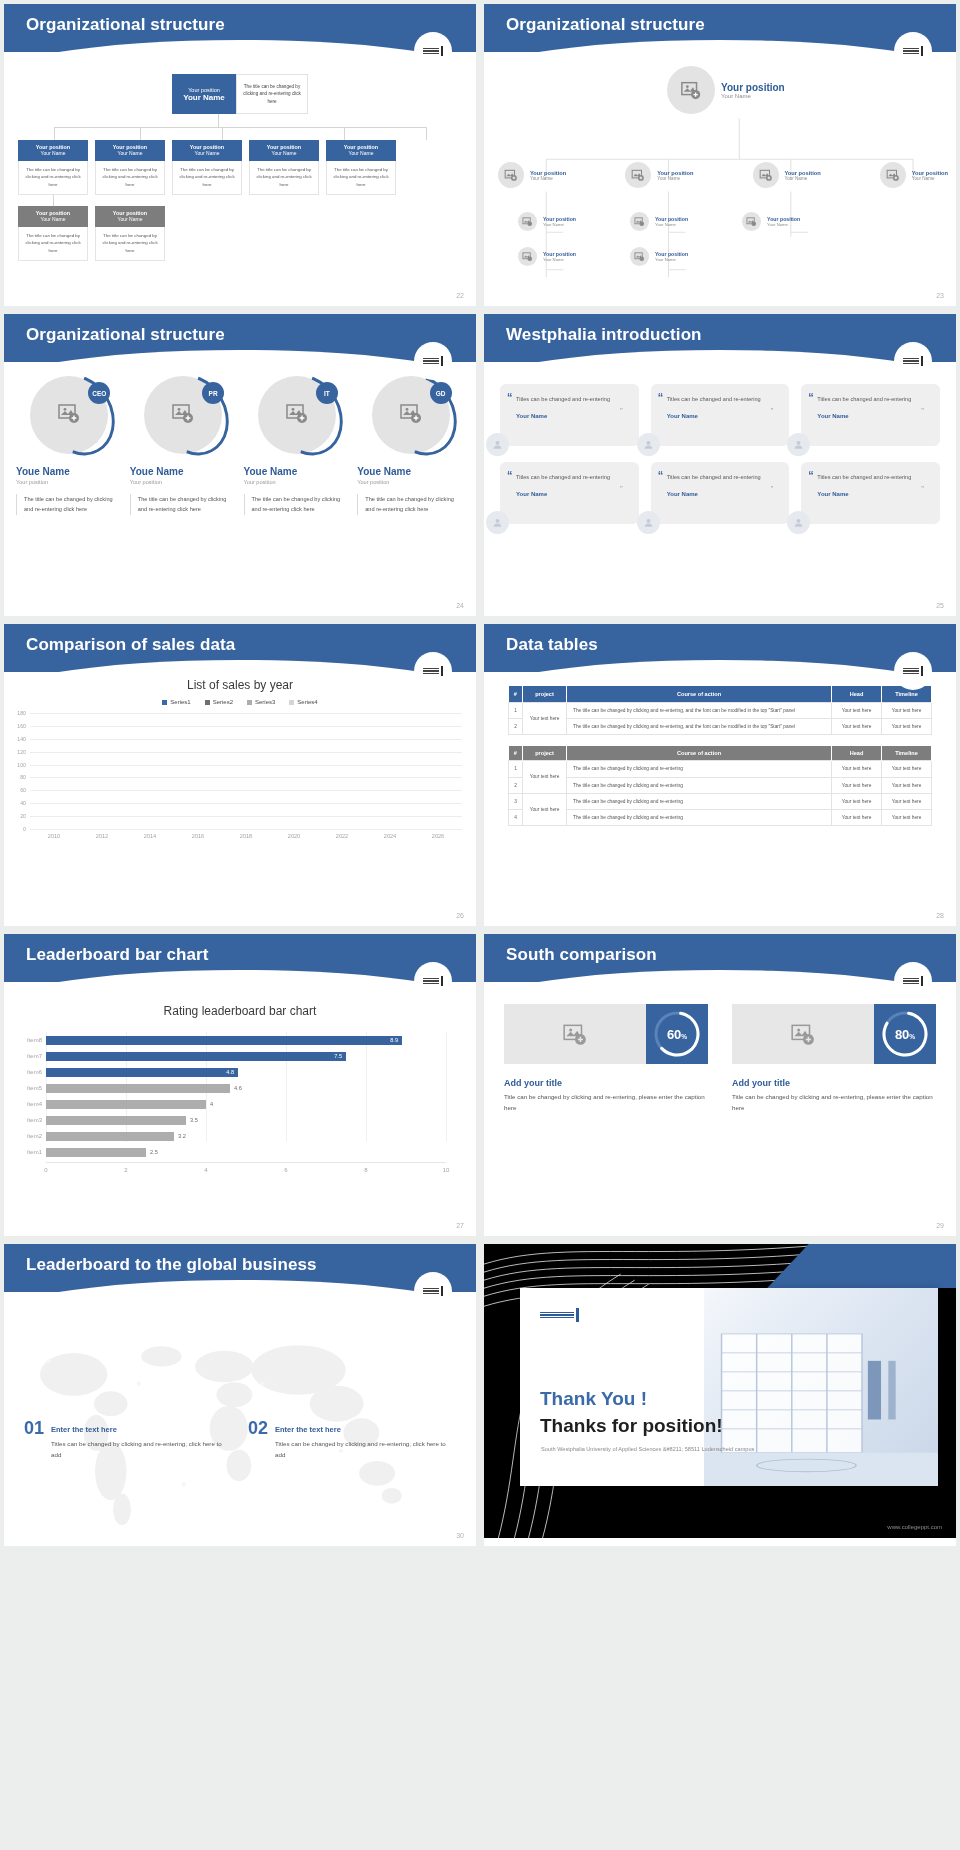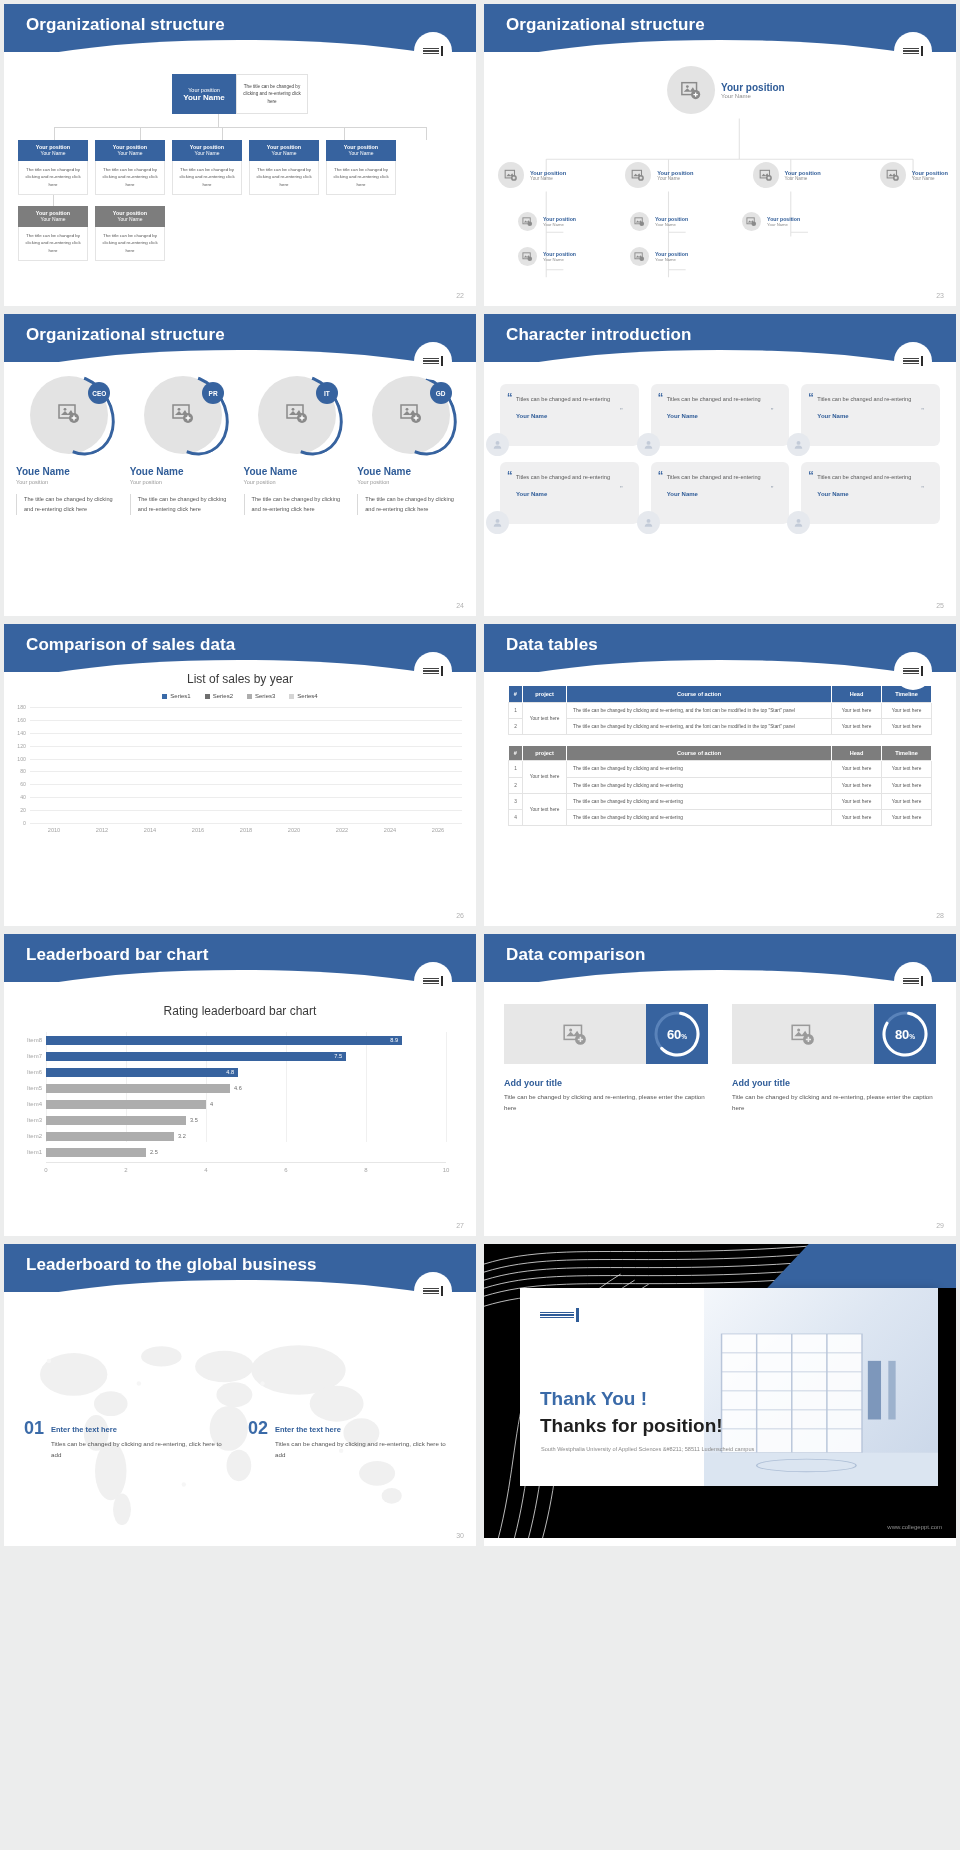--- a/index.html
+++ b/index.html
@@ -99,21 +99,21 @@
   .chars { padding:22px 16px 0; display:grid; grid-template-columns:repeat(3,1fr); gap:16px 12px; }
   .ccard { position:relative; background:#efeff0; border-radius:6px; padding:10px 10px 12px 16px; height:62px; }
   .qo { position:absolute; left:7px; top:8px; color:#37639f; font-size:11px; font-weight:bold; line-height:1; }
   .qc { position:absolute; right:16px; top:22px; color:#9aa5b3; font-size:8px; }
   .ctxt { font-size:5.6px; color:#5a5a5a; line-height:1.85; }
   .cname { font-size:6px; color:#2f5c98; font-weight:bold; margin-top:9px; }
   .cav { position:absolute; left:-14px; bottom:-10px; width:23px; height:23px; border-radius:50%;
     background:#e6e9ee; display:flex; align-items:center; justify-content:center; }
 
   
-  .ch-title { text-align:center; font-size:12px; color:#3a3a3a; margin-top:0; }
+  .ch-title { text-align:center; font-size:12px; color:#3a3a3a; margin-top:6px; }
   .legend { display:flex; justify-content:center; gap:14px; margin-top:7px; font-size:6px; color:#4a4a4a; }
   .legend span { display:flex; align-items:center; gap:3px; }
   .legend i { width:5px; height:5px; display:block; }
   .plot { position:relative; margin:8px 14px 0 26px; height:116px; }
   .ylab { position:absolute; left:-24px; width:20px; text-align:right; font-size:5.2px; color:#a5a5a5; transform:translateY(-50%); }
   .gl { position:absolute; left:0; right:0; height:1px; background:#ededed; }
   .cols { position:absolute; left:0; right:0; bottom:0; top:0; display:flex; align-items:flex-end;
     justify-content:space-around; }
   .grp { display:flex; align-items:flex-end; gap:1.2px; }
   .grp i { width:4px; display:block; }
@@ -524,21 +524,21 @@
         <div class="pname">Youe Name</div>
         <div class="ppos">Your position</div>
         <div class="pdesc">The title can be changed by clicking and re-entering click here</div>
       </div>
     </div>
     <div class="pg">24</div>
   </div>
 
   <div class="slide">
     <div class="banner">
-      <h2>Character introduction</h2>
+      <h2>Westphalia introduction</h2>
       <div class="swoop"></div>
     </div>
     <div class="logo-badge">
       <div class="logo-mark">
           <div class="logo-lines">
             <i></i>
             <i></i>
             <i></i>
           </div>
           <div class="logo-bar"></div>
@@ -907,21 +907,21 @@
         <div class="lbtick" style="left: 40%;">4</div>
         <div class="lbtick" style="left: 60%;">6</div>
         <div class="lbtick" style="left: 80%;">8</div>
         <div class="lbtick" style="left: 100%;">10</div>
       </div>
     <div class="pg">27</div>
   </div>
 
   <div class="slide">
     <div class="banner">
-      <h2>Data comparison</h2>
+      <h2>South comparison</h2>
       <div class="swoop"></div>
     </div>
     <div class="logo-badge">
       <div class="logo-mark">
           <div class="logo-lines">
             <i></i>
             <i></i>
             <i></i>
           </div>
           <div class="logo-bar"></div>

